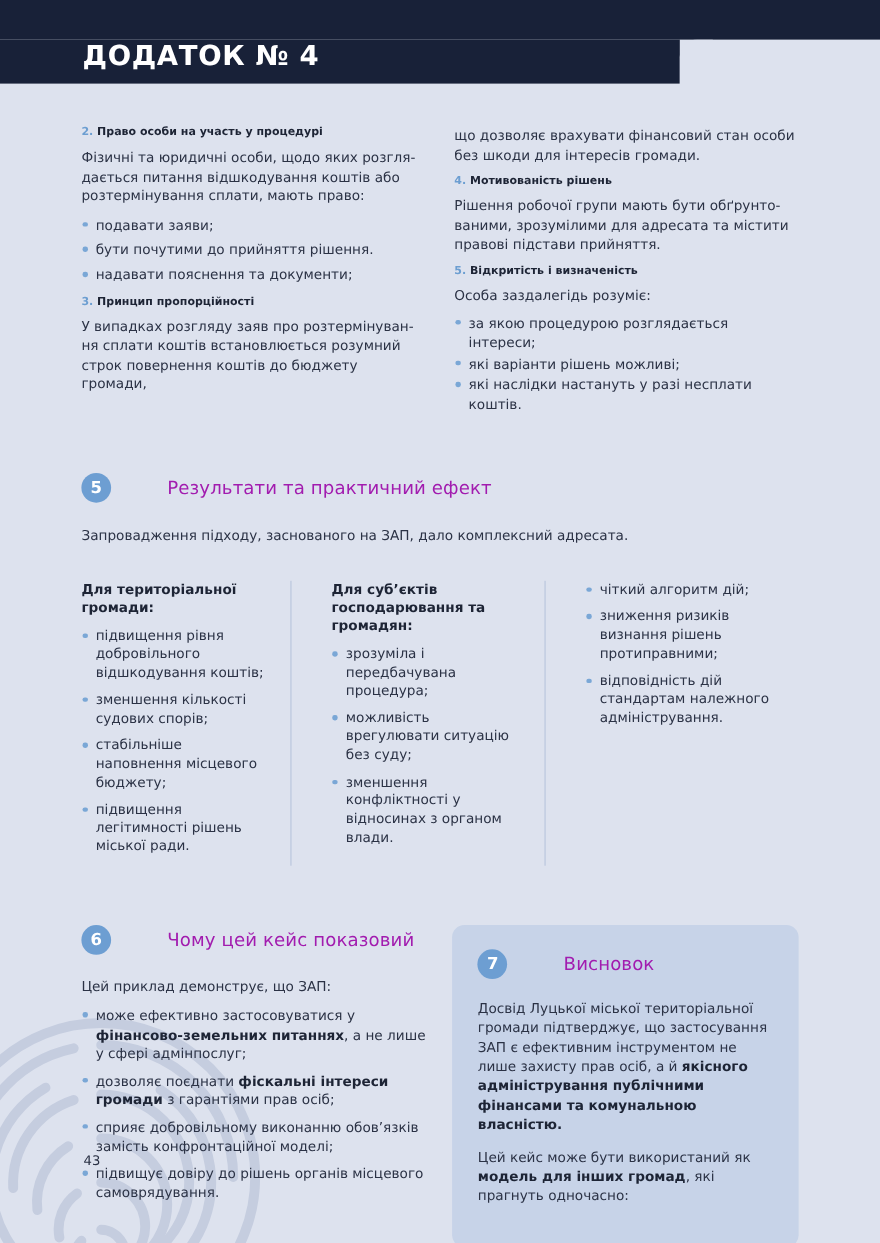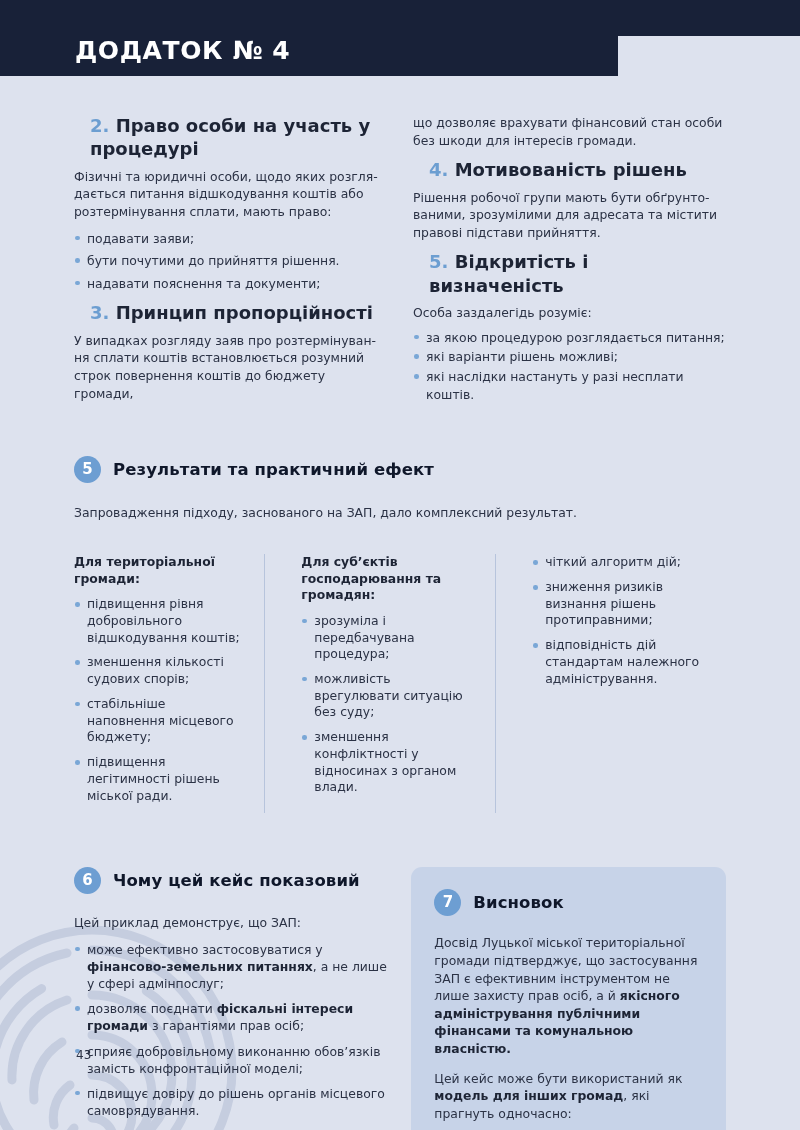--- a/index.html
+++ b/index.html
@@ -87,24 +87,24 @@
   }
 
   .two-col {
     display: flex;
     gap: 26px;
     padding: 34px 74px 0 74px;
   }
   .col { width: 326px; }
 
   h3.sub {
-    font-size: 18px;
+    font-size: 10px;
     font-weight: 700;
     color: #1d2435;
-    margin: 0 0 7px 16px;
+    margin: 0 0 7px 0;
     line-height: 1.3;
   }
   h3.sub .num {
     color: #6c9ed1;
     font-weight: 700;
   }
   p.body {
     font-size: 12.4px;
     line-height: 1.42;
     margin: 0 0 9px 0;
@@ -152,23 +152,24 @@
     display: flex;
     align-items: center;
     justify-content: center;
     font-size: 15px;
     font-weight: 600;
     flex: 0 0 auto;
     line-height: 1;
   }
   .sec-title {
     font-size: 16.5px;
-    font-weight: 700;
-    color: #0f172a;
+    font-weight: 400;
+    color: #a21caf;
     letter-spacing: 0.1px;
+    margin-left: 39px;
   }
 
   .section5 { padding: 44px 74px 0 74px; }
   .section5 .lead {
     font-size: 12.4px;
     margin: 22px 0 0 0;
     color: #2b3245;
   }
 
   
@@ -286,33 +287,33 @@
         <span class="num">4.</span>
         <span>Мотивованість рішень</span>
       </h3>
       <p class="body">Рішення робочої групи мають бути обґрунто-ваними, зрозумілими для адресата та містити правові підстави прийняття.</p>
       <h3 class="sub">
         <span class="num">5.</span>
         <span>Відкритість і визначеність</span>
       </h3>
       <p class="body tight">Особа заздалегідь розуміє:</p>
       <ul class="bul compact">
-        <li>за якою процедурою розглядається питання;</li>
+        <li>за якою процедурою розглядається інтереси;</li>
         <li>які варіанти рішень можливі;</li>
         <li>які наслідки настануть у разі несплати коштів.</li>
       </ul>
     </div>
   </div>
 
   <div class="section5">
     <div class="sec-head">
       <div class="circ">5</div>
       <div class="sec-title">Результати та практичний ефект</div>
     </div>
-    <p class="lead">Запровадження підходу, заснованого на ЗАП, дало комплексний результат.</p>
+    <p class="lead">Запровадження підходу, заснованого на ЗАП, дало комплексний адресата.</p>
 
     <div class="three-col">
       <div class="tcol">
         <h4>Для територіальної громади:</h4>
         <ul class="bul">
           <li>підвищення рівня добровільного відшкодування коштів;</li>
           <li>зменшення кількості судових спорів;</li>
           <li>стабільніше наповнення місцевого бюджету;</li>
           <li>підвищення легітимності рішень міської ради.</li>
         </ul>

